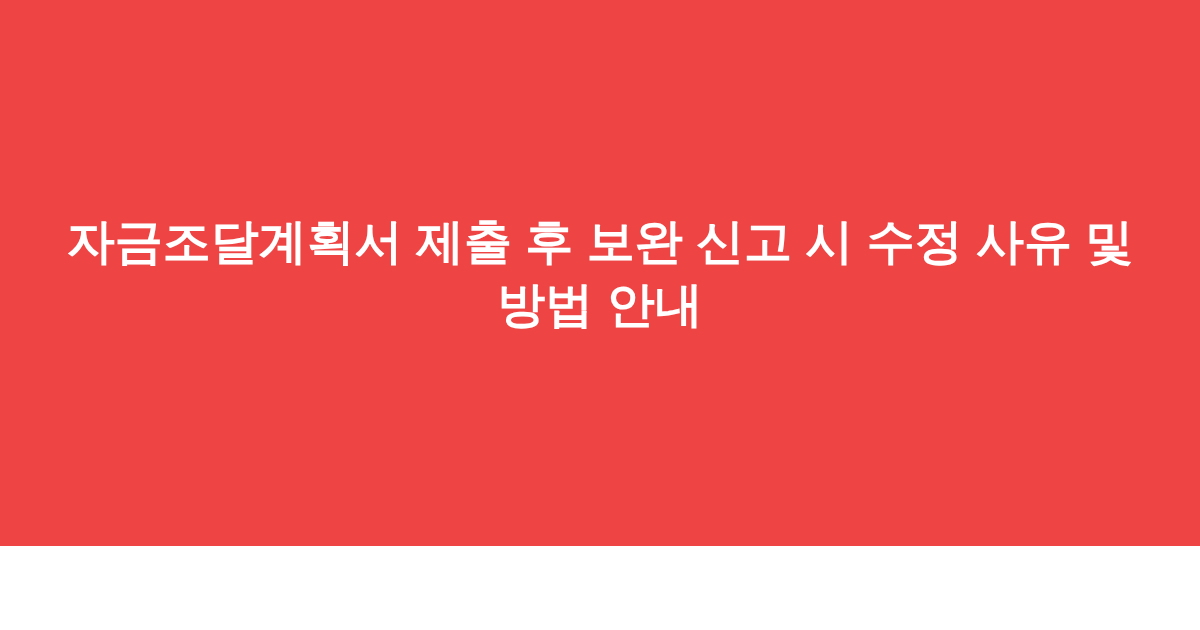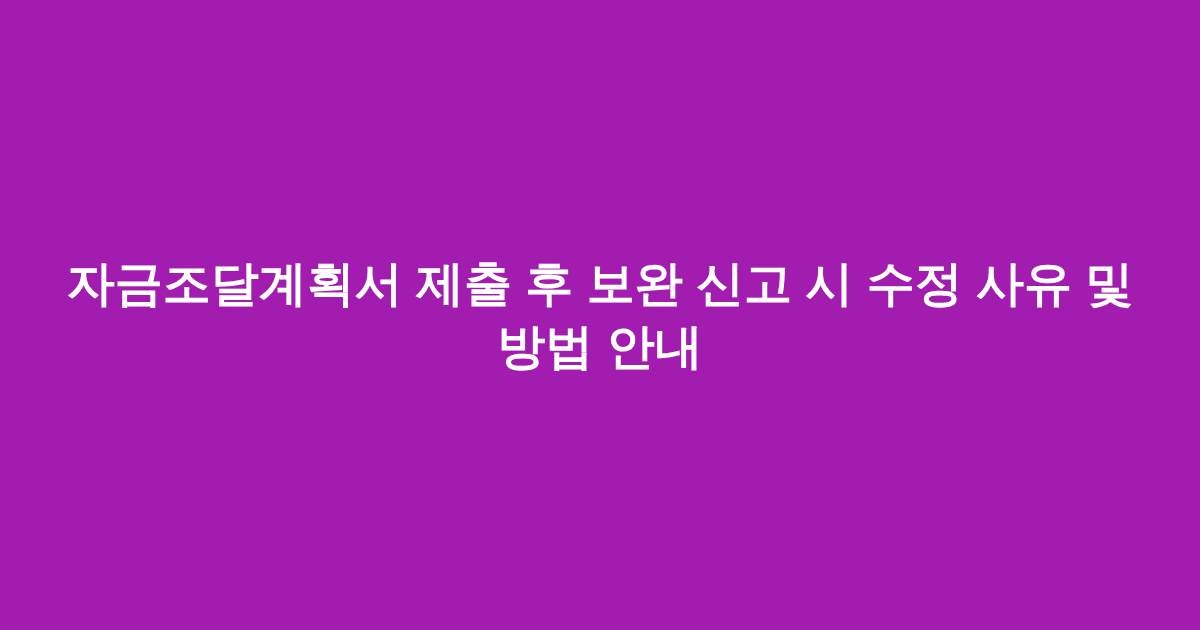--- a/index.html
+++ b/index.html
@@ -13,22 +13,22 @@
     height: 630px;
     overflow: hidden;
     font-family: "Liberation Sans", "DejaVu Sans", sans-serif;
   }
 
   
   .og-card {
     position: relative;
     box-sizing: border-box;
     width: 1200px;
-    height: 630px;
-    background-color: #a21caf;
+    height: 546px;
+    background-color: #ef4444;
     display: flex;
     align-items: center;
     justify-content: center;
     overflow: hidden;
   }
 
   
   .og-card__content {
     box-sizing: border-box;
     width: 100%;

